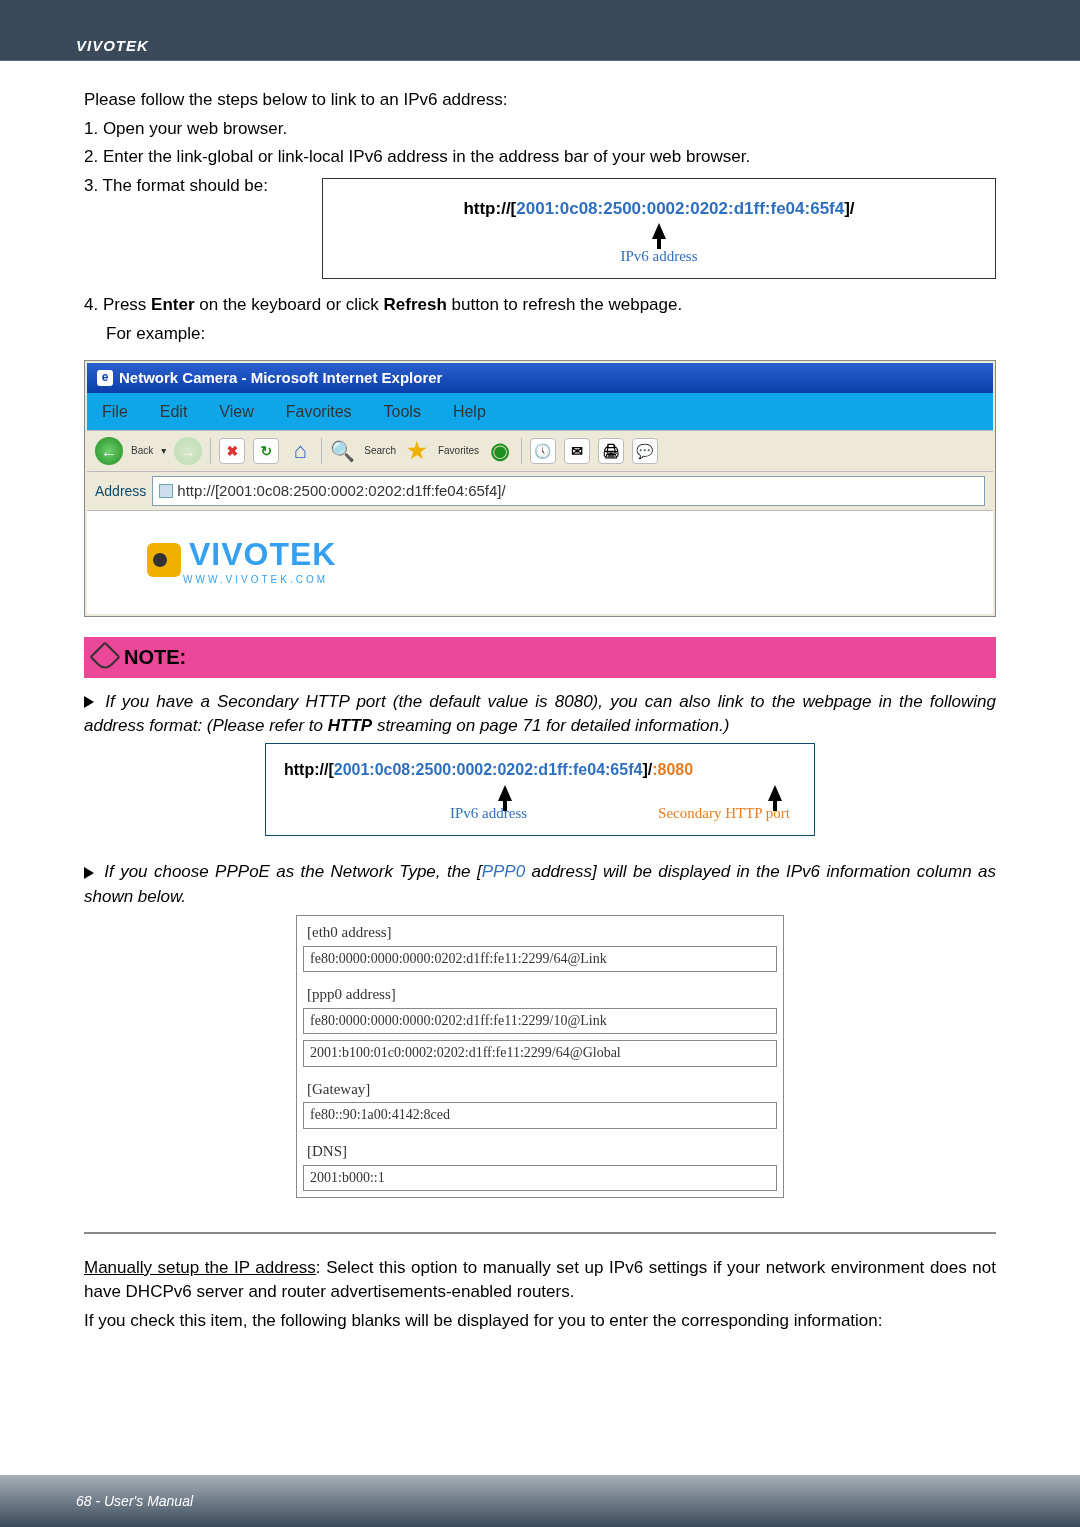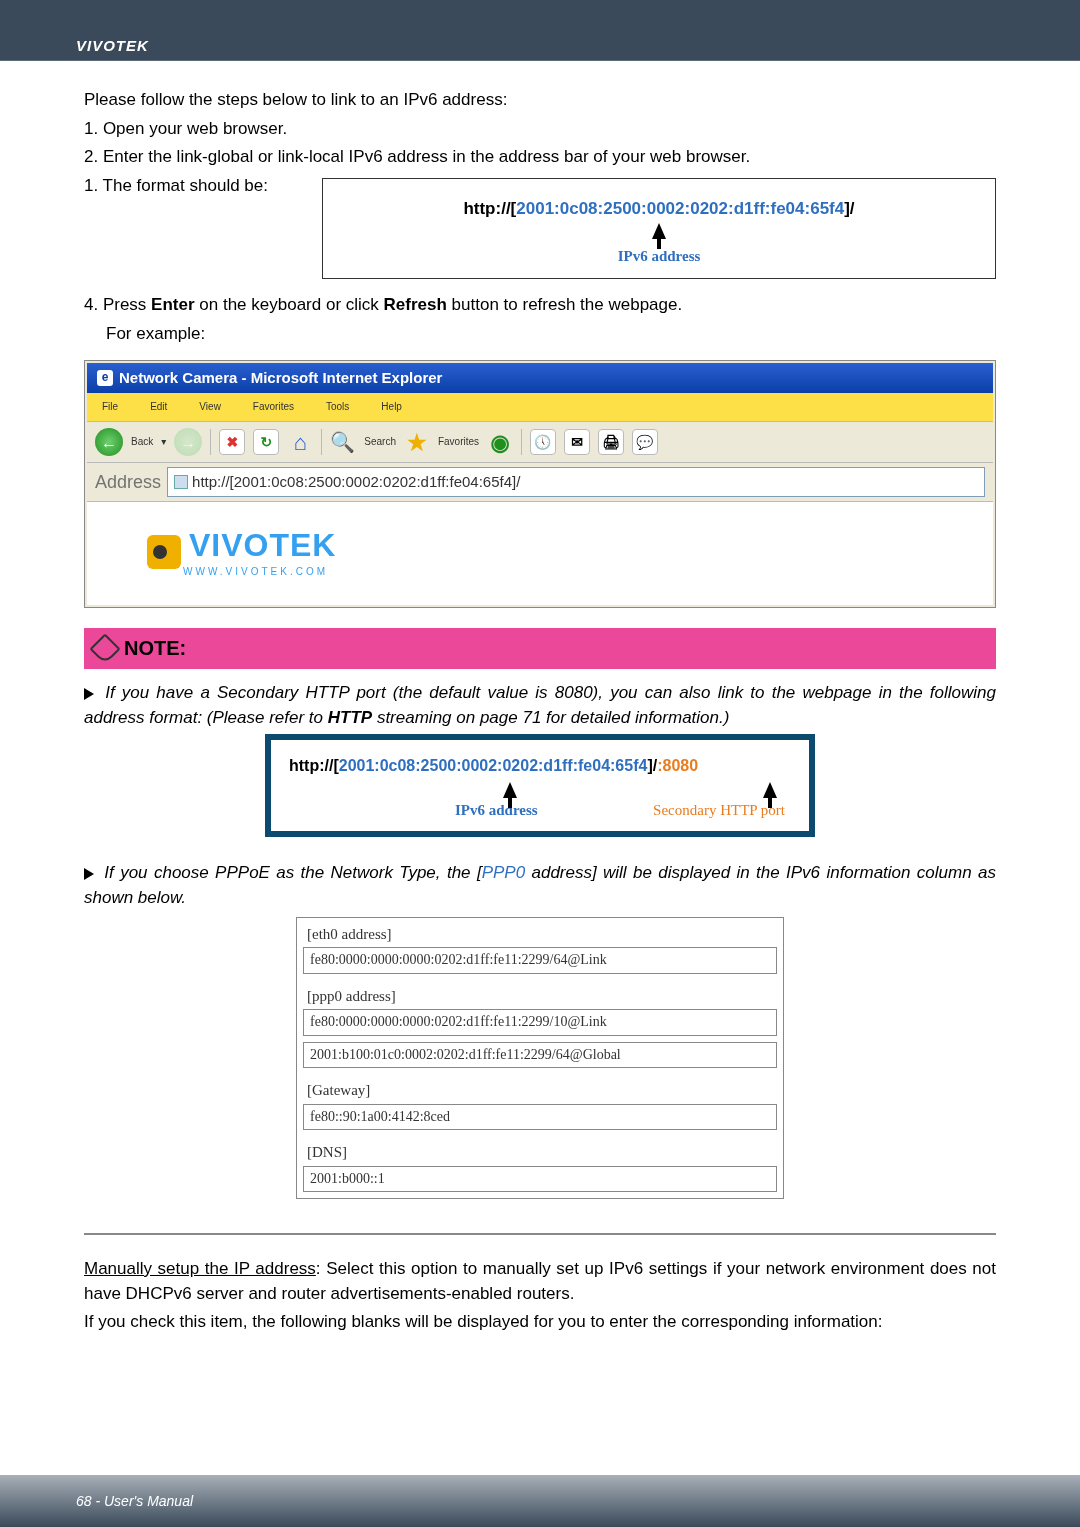--- a/index.html
+++ b/index.html
@@ -42,21 +42,21 @@
   .url-box {
     border: 1px solid #333;
     padding: 18px 20px 10px 20px;
     margin: 4px 0 0 0;
     text-align: center;
     flex: 1;
   }
   .url-line { font-weight: bold; font-size:17px; }
   .url-ipv6 { color: #2f6fbf; }
   .url-port { color: #e87c1e; }
-  .caption-blue { color:#2f6fbf; font-family: 'Comic Sans MS', cursive; font-size:15px;font-weight:bold; }
+  .caption-blue { color:#2f6fbf; font-family: 'Comic Sans MS', cursive; font-size:15px; }
   .caption-orange { color:#e87c1e; font-family: 'Comic Sans MS', cursive; font-size:15px; }
   .ie-window {
     border: 1px solid #888;
     margin: 14px 0 20px 0;
     background:#ece9d8;
     padding:2px;
   }
   .ie-titlebar {
     background: linear-gradient(to bottom,#2a5fd0,#0b3fa8);
     color:#fff;
@@ -66,23 +66,23 @@
     display:flex;
     align-items:center;
     gap:6px;
   }
   .ie-titlebar .ie-e {
     width:16px;height:16px;background:#fff;border-radius:3px;
     display:flex;align-items:center;justify-content:center;
     color:#0b3fa8;font-weight:bold;font-size:12px;
   }
   .ie-menubar {
-    background:#fde047;
+    background:#0ea5e9;
     padding:4px 8px;
-    font-size:10px;
+    font-size:16px;
     color:#333;
     display:flex;
     gap:18px;
     border-bottom:1px solid #bbb;
   }
   .ie-menubar span { padding:2px 6px; border:1px solid transparent; border-radius:3px; }
   .ie-toolbar {
     background:#ece9d8;
     padding:6px 8px;
     display:flex;
@@ -107,21 +107,21 @@
   .tb-media{background:transparent;color:#1f8f1f;font-size:22px;}
   .ie-toolbar .txt{font-size:10px;color:#333;}
   .tb-extra1{background:#fff;border:1px solid #bbb;}
   .tb-extra2{background:#fff;border:1px solid #bbb;}
   .tb-extra3{background:#fff;border:1px solid #bbb;}
   .tb-extra4{background:#fff;border:1px solid #bbb;}
   .ie-addr {
     display:flex;align-items:center;gap:6px;
     padding:4px 8px;background:#ece9d8;border-bottom:1px solid #bbb;
   }
-  .ie-addr-label{font-size:18px;color:#737373;}
+  .ie-addr-label{font-size:14px;color:#0c4a6e;}
   .ie-addr-input{
     flex:1;background:#fff;border:1px solid #7f9db9;
     padding:3px 6px;font-size:15px;color:#333;
     display:flex;align-items:center;gap:4px;
   }
   .ie-content{
     background:#fff;padding:20px 60px 26px 60px;
   }
   .viv-logo{
     display:flex;align-items:flex-end;gap:2px;
@@ -144,21 +144,21 @@
     font-size:20px;font-weight:bold;
     margin:12px 0;
   }
   .pencil{
     width:22px;height:22px;transform:rotate(45deg);
     border:2px solid #333;border-radius:2px 2px 10px 2px;
   }
   .note-text { font-style:italic; margin:8px 0 16px 0; text-align:justify; }
   .note-text .httpword{font-style:italic;font-weight:bold;}
   .blue-inline{color:#2f6fbf;}
-  .url-box-2 { border:6px solid #0c4a6e; padding:14px 18px 10px 18px; margin:0 auto 24px auto; width:550px; }
+  .url-box-2 { border:1px solid #0c4a6e; padding:14px 18px 10px 18px; margin:0 auto 24px auto; width:550px; }
   .url-box-2 .row1{font-weight:bold;font-size:16px;text-align:left;}
   .url-box-2 .row2{display:flex;justify-content:space-between;margin-top:4px;padding:0 14px;}
   .url-box-2 .row3{display:flex;justify-content:space-between;margin-top:2px;padding:0 6px;}
   .pppoe-panel{
     border:1px solid #888;width:488px;margin:6px auto 0 auto;
     font-family: Georgia, 'Times New Roman', serif;font-size:15px;
     color:#333;
   }
   .pppoe-panel .label{padding:6px 10px 2px 10px;}
   .pppoe-panel .val{
@@ -192,21 +192,21 @@
     <span>VIVOTEK</span>
   </div>
   <div class="header-divider"></div>
 
   <div class="content">
     <p>Please follow the steps below to link to an IPv6 address:</p>
     <p>1. Open your web browser.</p>
     <p>2. Enter the link-global or link-local IPv6 address in the address bar of your web browser.</p>
 
     <div class="steps-wrap">
-      <p style="flex:0 0 220px;">1. The format should be:</p>
+      <p style="flex:0 0 220px;">3. The format should be:</p>
       <div class="url-box">
         <div class="url-line">
           <span>http://[</span><span class="url-ipv6">2001:0c08:2500:0002:0202:d1ff:fe04:65f4</span><span>]/</span>
         </div>
         <div><span class="arrow-shape"></span></div>
         <div class="caption-blue">IPv6 address</div>
       </div>
     </div>
 
     <p style="margin-top:14px;">

